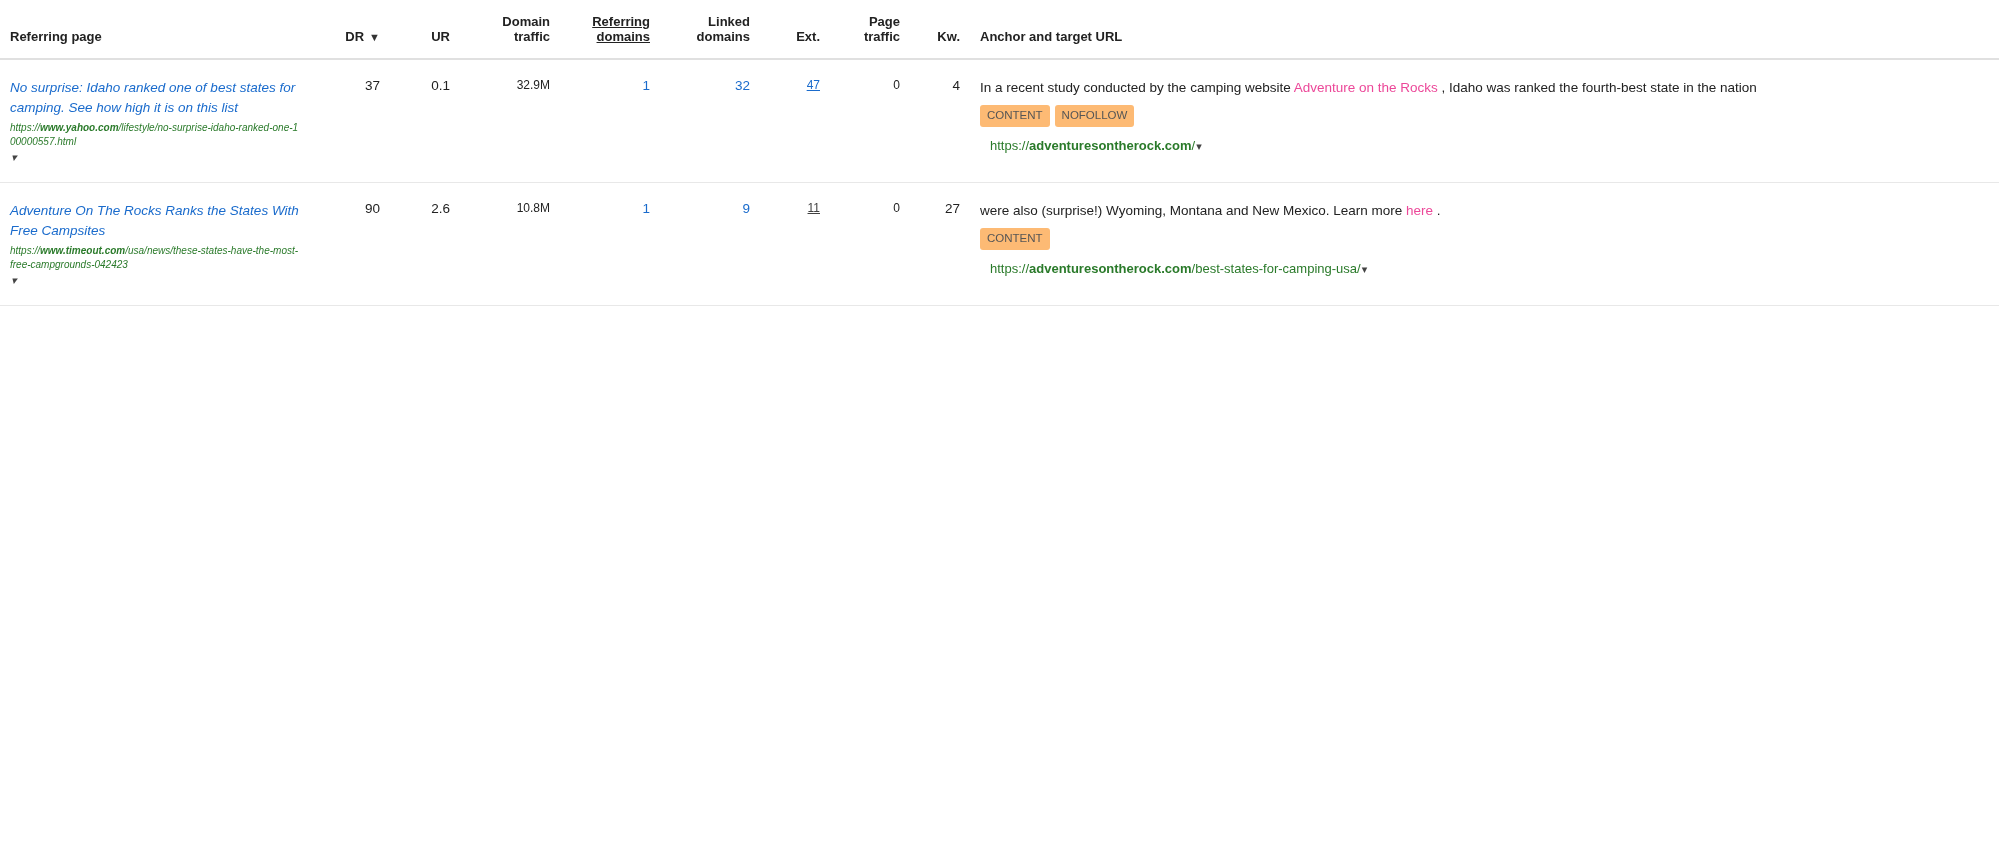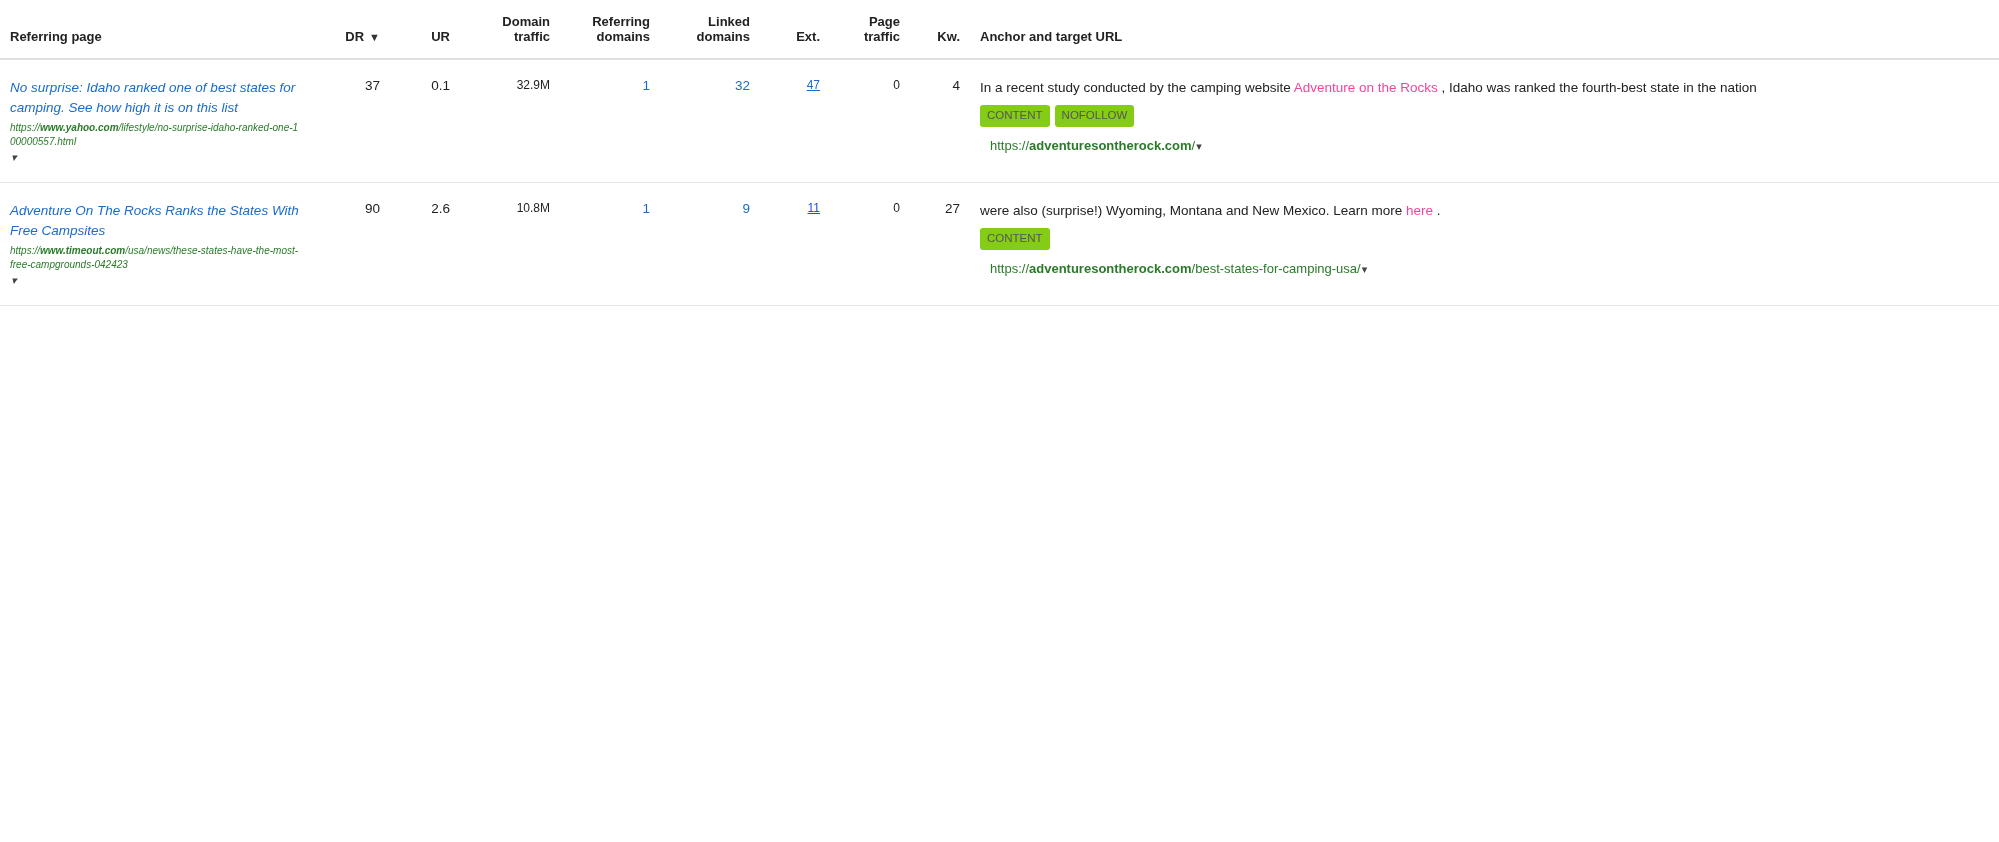--- a/index.html
+++ b/index.html
@@ -41,20 +41,21 @@
       width: 70px;
       text-align: right;
     }
     thead th.col-domain-traffic {
       width: 100px;
       text-align: right;
     }
     thead th.col-referring-domains {
       width: 100px;
       text-align: right;
+      text-decoration: underline;
     }
     thead th.col-linked-domains {
       width: 100px;
       text-align: right;
     }
     thead th.col-ext {
       width: 70px;
       text-align: right;
     }
     thead th.col-page-traffic {
@@ -145,21 +146,21 @@
       color: #1a6bcc;
       text-decoration: none;
     }
     .anchor-description {
       color: #222;
       line-height: 1.55;
       margin-bottom: 6px;
     }
     .badge {
       display: inline-block;
-      background: #84cc16;
+      background: #fdba74;
       color: #555;
       font-size: 11.5px;
       font-weight: 500;
       padding: 2px 7px;
       border-radius: 3px;
       margin-right: 5px;
       margin-bottom: 4px;
     }
     .badges-row {
       margin: 5px 0 6px 0;
@@ -243,21 +244,21 @@
             <div class="anchor-url"><a href="#" class="link-green" style="color:#2a7a2a;">https://<strong>adventuresontherock.com</strong>/</a><span class="dropdown-arrow" style="color:#444;font-size:11px;"> ▾</span></div>
           </td>
         </tr>
         <tr>
           <td class="col-referring-page"><a class="referring-page-title link-blue" href="#">Adventure On The Rocks Ranks the States With Free Campsites</a><span class="referring-page-url link-green">https://<strong>www.timeout.com</strong>/usa/news/these-states-have-the-most-free-campgrounds-042423</span><span class="dropdown-arrow"> ▾</span></td>
           <td class="col-dr">90</td>
           <td class="col-ur">2.6</td>
           <td class="col-domain-traffic">10.8M</td>
           <td class="col-referring-domains"><a href="#" style="color: rgb(26, 107, 204);">1</a></td>
           <td class="col-linked-domains"><a href="#" style="color: rgb(26, 107, 204);">9</a></td>
-          <td class="col-ext"><a href="#" style="color: #1d4ed8;">11</a></td>
+          <td class="col-ext"><a href="#" style="color: #404040;">11</a></td>
           <td class="col-page-traffic">0</td>
           <td class="col-kw">27</td>
           <td class="col-anchor">
             <div class="anchor-description">were also (surprise!) Wyoming, Montana and New Mexico. Learn more <a href="#" class="link-blue">here</a> .</div>
             <div class="badges-row"><span class="badge">CONTENT</span></div>
             <div class="anchor-url"><a href="#" class="link-green" style="color:#2a7a2a;">https://<strong>adventuresontherock.com</strong>/best-states-for-camping-usa/</a><span class="dropdown-arrow" style="color:#444;font-size:11px;"> ▾</span></div>
           </td>
         </tr>
       </tbody>
   </table>

